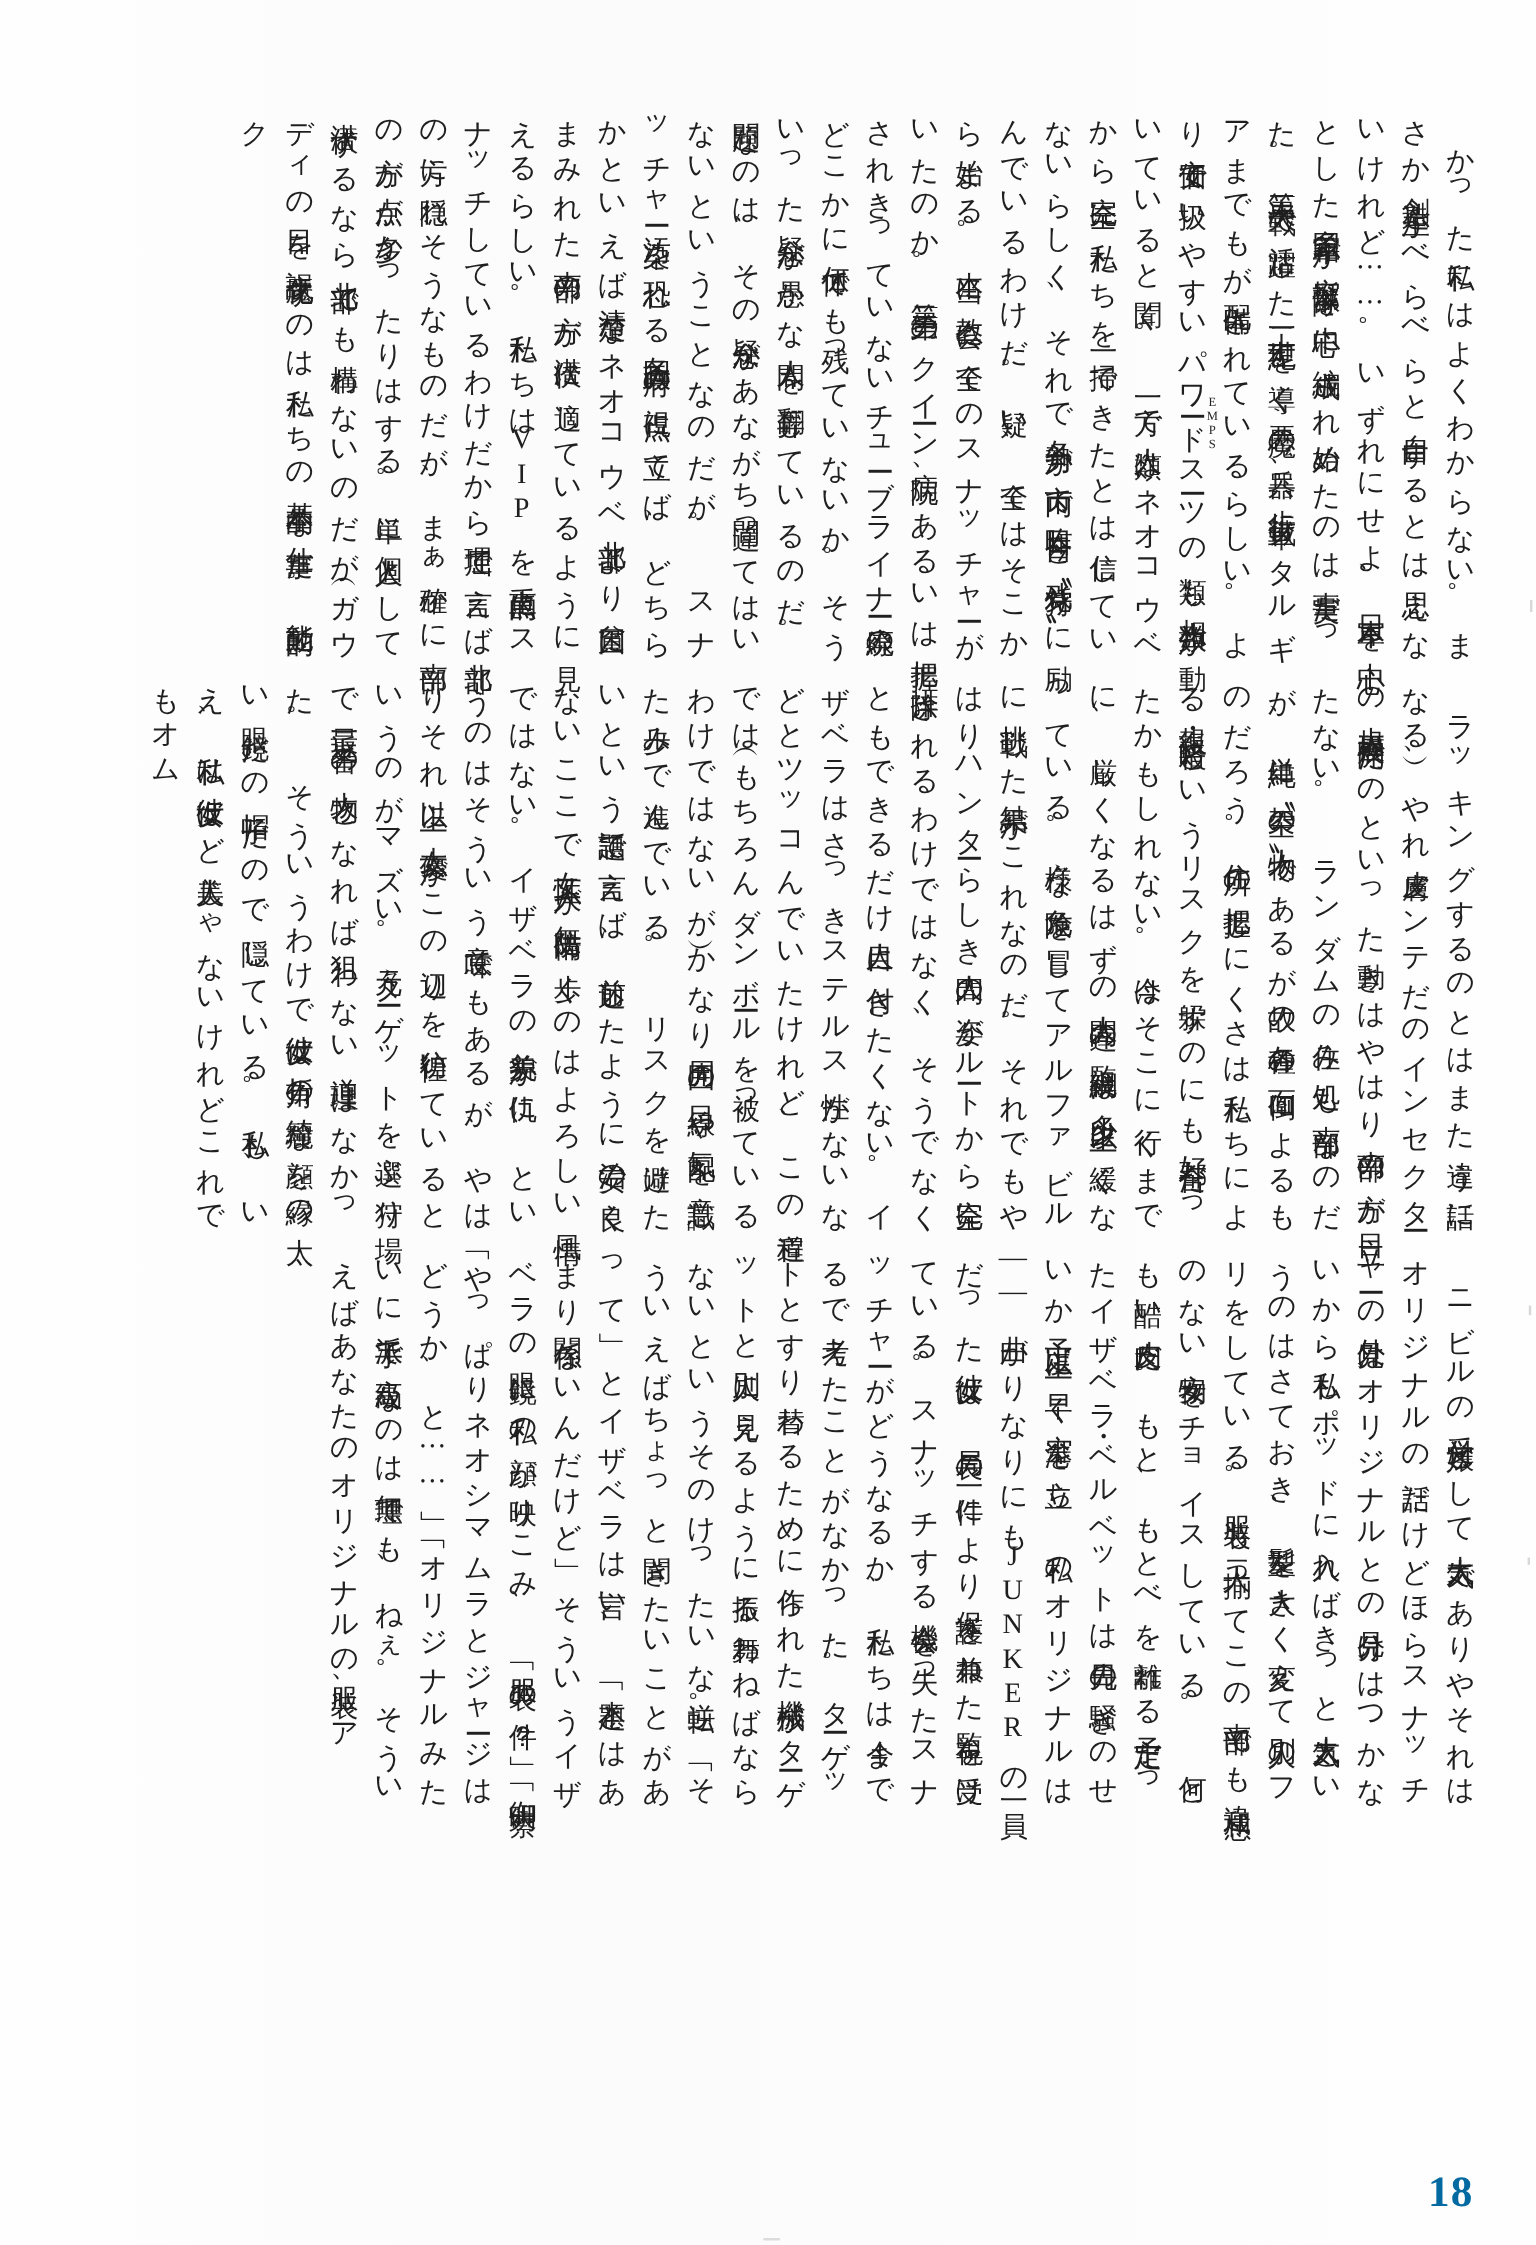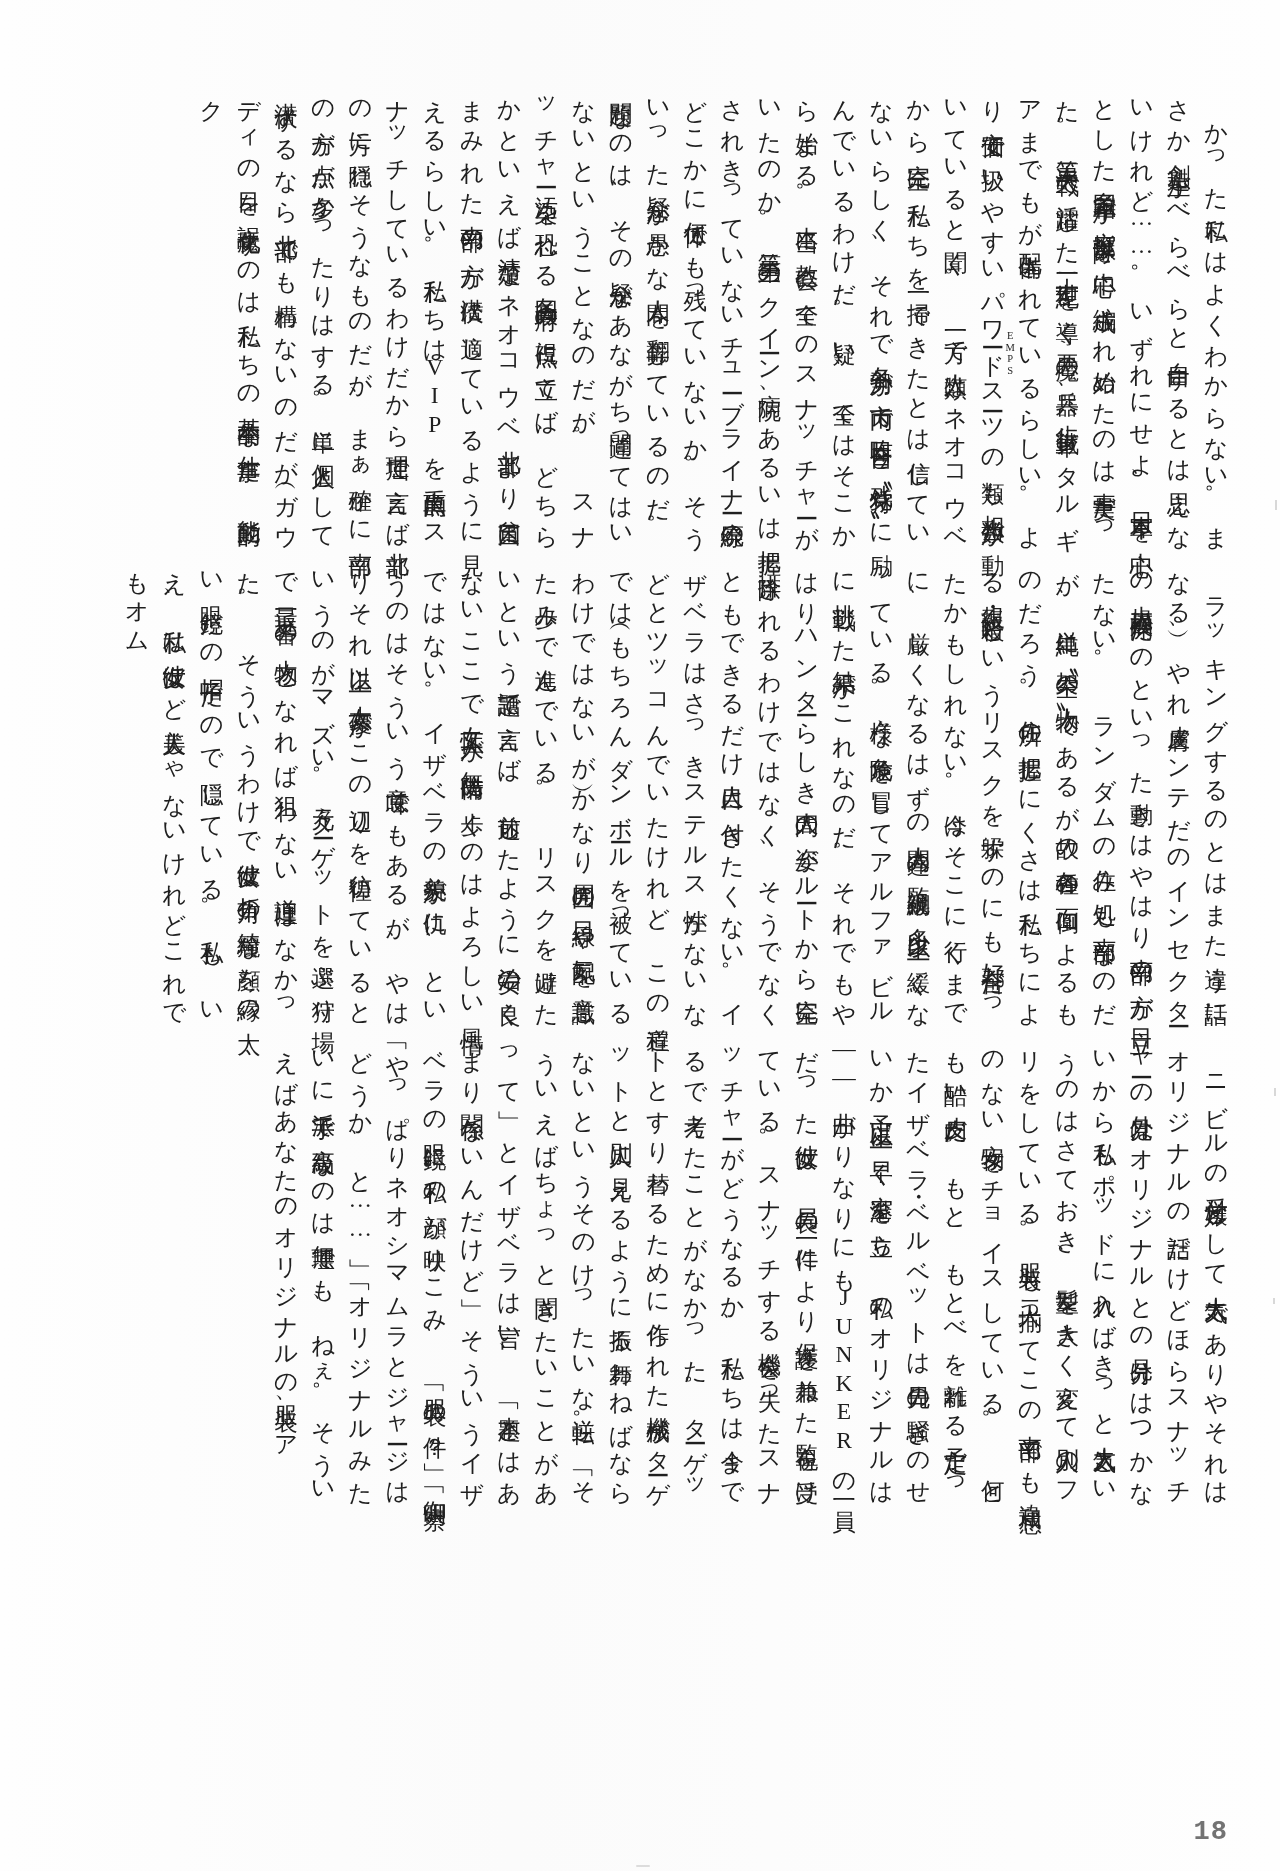--- a/index.html
+++ b/index.html
@@ -63,25 +63,25 @@
     color: #252525;
   }
 
   
 
   
   #page-number {
     position: absolute;
     right: 52px;
     bottom: 24px;
-    font-size: 27px;
+    font-size: 36px;
     font-weight: 700;
     letter-spacing: 1px;
-    font-family: Liberation Mono, monospace;
-    color: #737373;
+    font-family: Liberation Serif, serif;
+    color: #0369a1;
   }
 
   
   .artefact {
     position: absolute;
     background: #d8d8d8;
     pointer-events: none;
   }
   .art-a { right: 3px;  top: 500px;  width: 2px; height: 10px; }
   .art-b { right: 4px;  top: 1088px; width: 2px; height: 8px;  }

